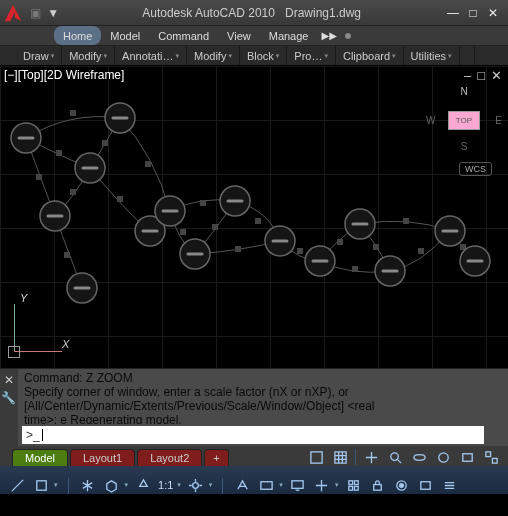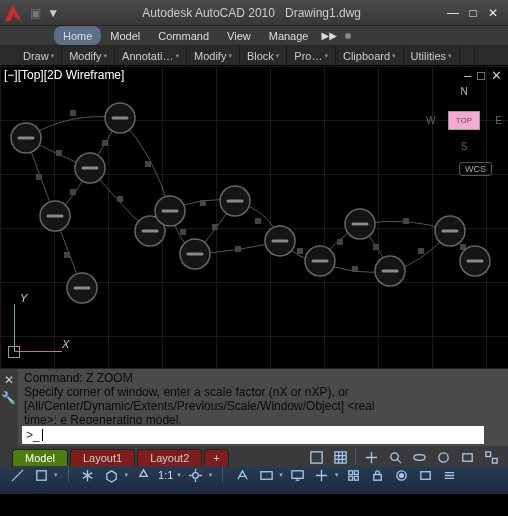--- a/index.html
+++ b/index.html
@@ -58,21 +58,21 @@
 .cmd-body { flex:1; display:flex; flex-direction:column;}
 .cmd-hist { flex:1; background:#4a4a4a; color:#0a0a0a; font-family:"Consolas",monospace; font-size:12px; padding:2px 6px; line-height:14px; overflow:hidden;}
 .cmd-input { height:18px; background:#fff; margin:2px 24px 2px 4px; display:flex; align-items:center; padding:0 4px; font-family:"Consolas",monospace; font-size:12px; color:#333;}
 .cmd-input .cur { display:inline-block; width:1px; height:12px; background:#000; margin-left:2px;}
 
 .modeltabs { height:20px; background:#3a3a3a; display:flex; align-items:flex-end; font-size:11px; padding-left:12px; gap:0;}
 .mtab { padding:2px 12px; background:#7f1d1d; color:#ccc; border-top-left-radius:4px; border-top-right-radius:4px; margin-right:2px; cursor:pointer; border:1px solid #222; border-bottom:none;}
 .mtab.active { background:#4d7c0f; color:#fff;}
 .mtab.plus { padding:2px 8px;}
 
-.statusbar { height:28px; background:linear-gradient(#2a3a50,#1a2a40); display:flex; align-items:flex-start; gap:10px; padding:0 8px;}
+.statusbar { height:28px; background:linear-gradient(#2a3a50,#1a2a40); display:flex; align-items:flex-end; gap:10px; padding:0 8px;}
 .sb-group { display:flex; align-items:center; gap:6px;}
 .sb-icon { width:18px; height:18px; display:flex; align-items:center; justify-content:center; color:#a4c8f0; font-size:12px; cursor:pointer;}
 .sb-sep { width:1px; height:16px; background:#3a5a7a;}
 .sb-txt { color:#cde; font-size:11px;}
 .sb-icon svg { width:15px; height:15px; }
 .sb-icon svg * { stroke:#a4c8f0; fill:none; stroke-width:1.4;}
 .sb-tri { font-size:7px; color:#8ab; margin-left:-2px;}
 </style>
 </head>
 <body>

